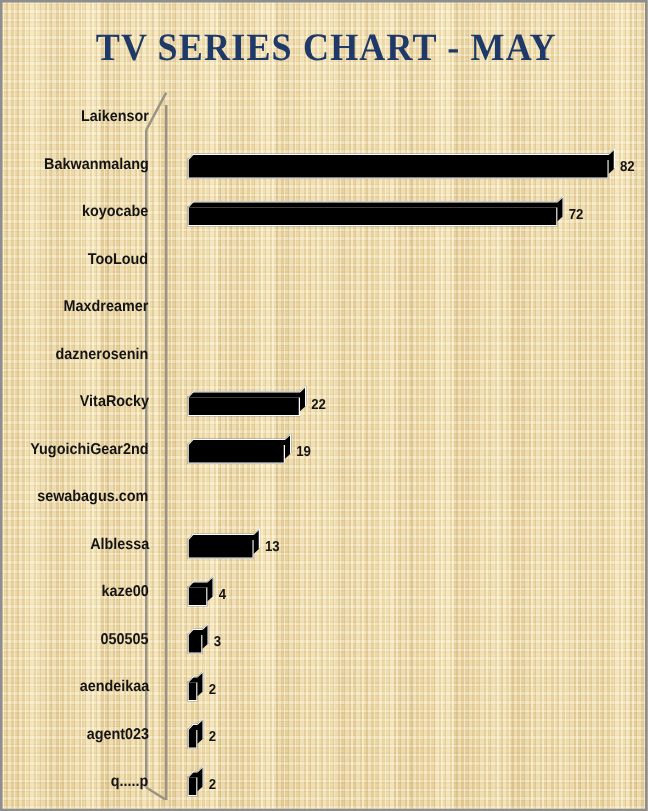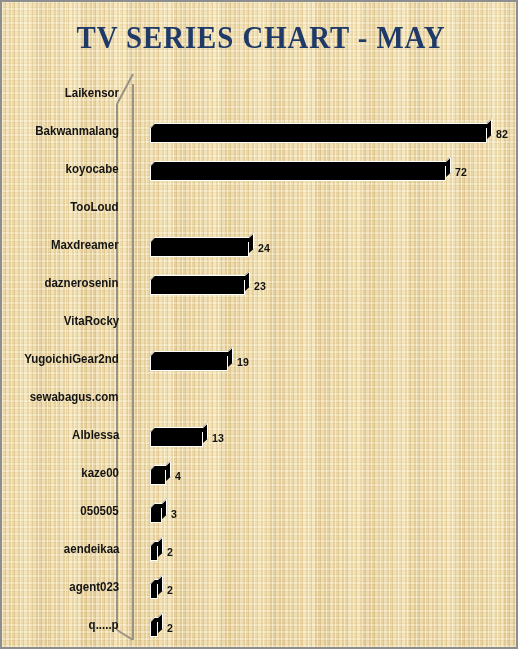--- a/index.html
+++ b/index.html
@@ -206,38 +206,32 @@
             <div class="bar-top" style="width: 296px;"></div>
             <div class="bar-right" style="left: 296px;"></div>
             <div class="bar-value" style="left: 305px;">72</div>
           </div>
         </div>
         <div class="row">
           <div class="row-label">koyocabe</div>
         </div>
         <div class="row">
           <div class="row-label">TooLoud</div>
-          <div class="bar-wrap" style="width: 99px;">
-            <div class="bar-front" style="width: 99px;"></div>
-            <div class="bar-top" style="width: 99px;"></div>
-            <div class="bar-right" style="left: 99px;"></div>
-            <div class="bar-value" style="left: 108px;">24</div>
-          </div>
         </div>
         <div class="row">
           <div class="row-label">Maxdreamer</div>
-          <div class="bar-wrap" style="width: 95px;">
-            <div class="bar-front" style="width: 95px;"></div>
-            <div class="bar-top" style="width: 95px;"></div>
-            <div class="bar-right" style="left: 95px;"></div>
-            <div class="bar-value" style="left: 104px;">23</div>
-          </div>
         </div>
         <div class="row">
           <div class="row-label">daznerosenin</div>
+          <div class="bar-wrap" style="width: 90px;">
+            <div class="bar-front" style="width: 90px;"></div>
+            <div class="bar-top" style="width: 90px;"></div>
+            <div class="bar-right" style="left: 90px;"></div>
+            <div class="bar-value" style="left: 99px;">22</div>
+          </div>
         </div>
         <div class="row">
           <div class="row-label">VitaRocky</div>
           <div class="bar-wrap" style="width: 83px;">
             <div class="bar-front" style="width: 78px;"></div>
             <div class="bar-top" style="width: 78px;"></div>
             <div class="bar-right" style="left: 78px;"></div>
             <div class="bar-value" style="left: 87px;">19</div>
           </div>
         </div>

